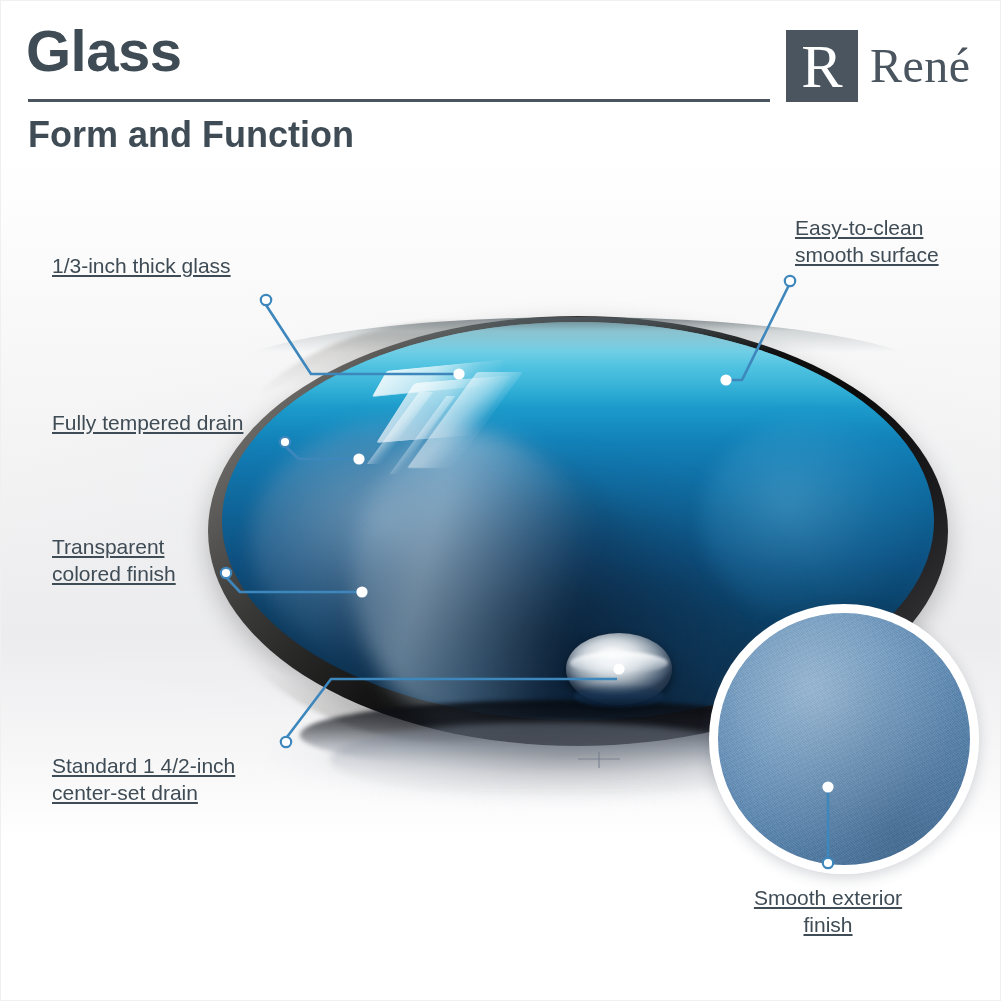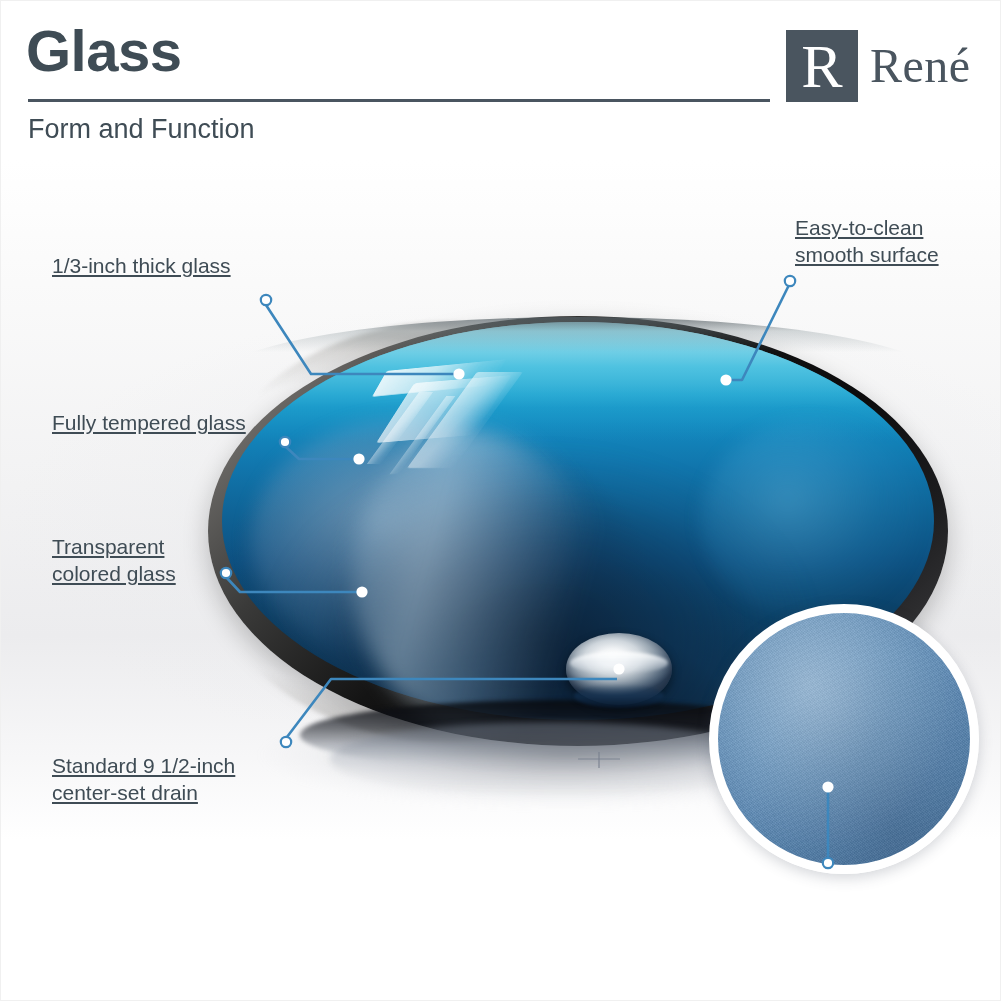--- a/index.html
+++ b/index.html
@@ -36,21 +36,21 @@
     position:absolute;left:26px;top:22px;
     font-size:58px;font-weight:bold;color:#3f4c55;
     letter-spacing:-0.5px;line-height:1;
   }
   .rule{
     position:absolute;left:28px;top:99px;width:742px;height:3px;
     background:#4a5560;
   }
   .subtitle{
     position:absolute;left:28px;top:113px;
-    font-size:27px;font-weight:normal;color:#3f4c55;
+    font-size:36px;font-weight:bold;color:#3f4c55;
     line-height:1.2;
   }
   .logo{
     position:absolute;left:786px;top:30px;
     display:flex;align-items:center;gap:12px;
   }
   .logo-mark{
     width:72px;height:72px;background:#4a555f;
     position:relative;flex:none;
   }
@@ -330,27 +330,29 @@
 
       <g>
         <path class="lead" d="M 828,787 L 828,860"></path>
         <circle class="lead-open" cx="828" cy="863" r="5.2"></circle>
         <circle class="lead-dot" cx="828" cy="787" r="5.6"></circle>
       </g>
     </svg>
 
     <div class="clabel" style="left:52px;top:252px;">1/3-inch thick glass</div>
 
-    <div class="clabel" style="left:52px;top:409px;">Fully tempered glass</div>
+    <div class="clabel" style="left:52px;top:409px;">Fully tempered drain</div>
 
     <div class="clabel" style="left:52px;top:533px;">Transparent
-colored glass</div>
-
-    <div class="clabel" style="left:52px;top:752px;">Standard 9 1/2-inch
+colored finish</div>
+
+    <div class="clabel" style="left:52px;top:752px;">Standard 1 4/2-inch
 center-set drain</div>
 
     <div class="clabel right" style="left:795px;top:214px;">Easy-to-clean
 smooth surface</div>
 
+    <div class="clabel center" style="left:716px;top:884px;width:224px;">Smooth exterior
+finish</div>
   </div>
 
   <div class="frame-edge"></div>
 </div>
 
 </body></html>

